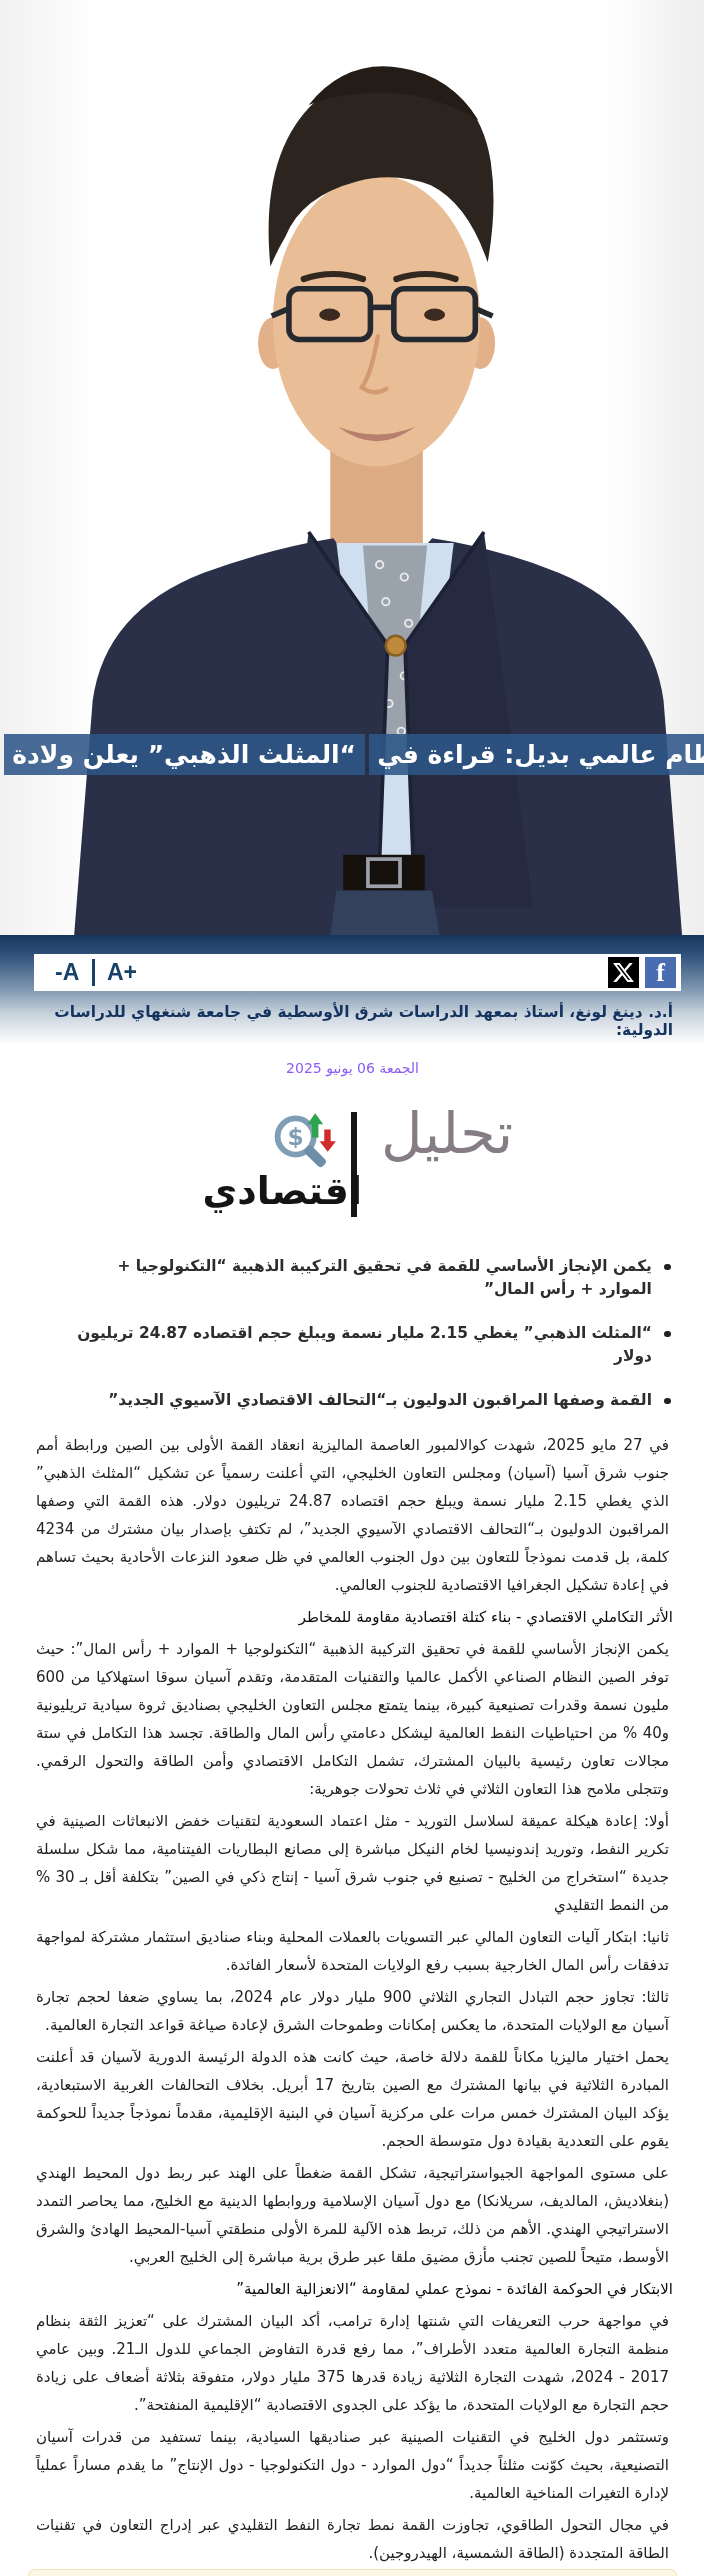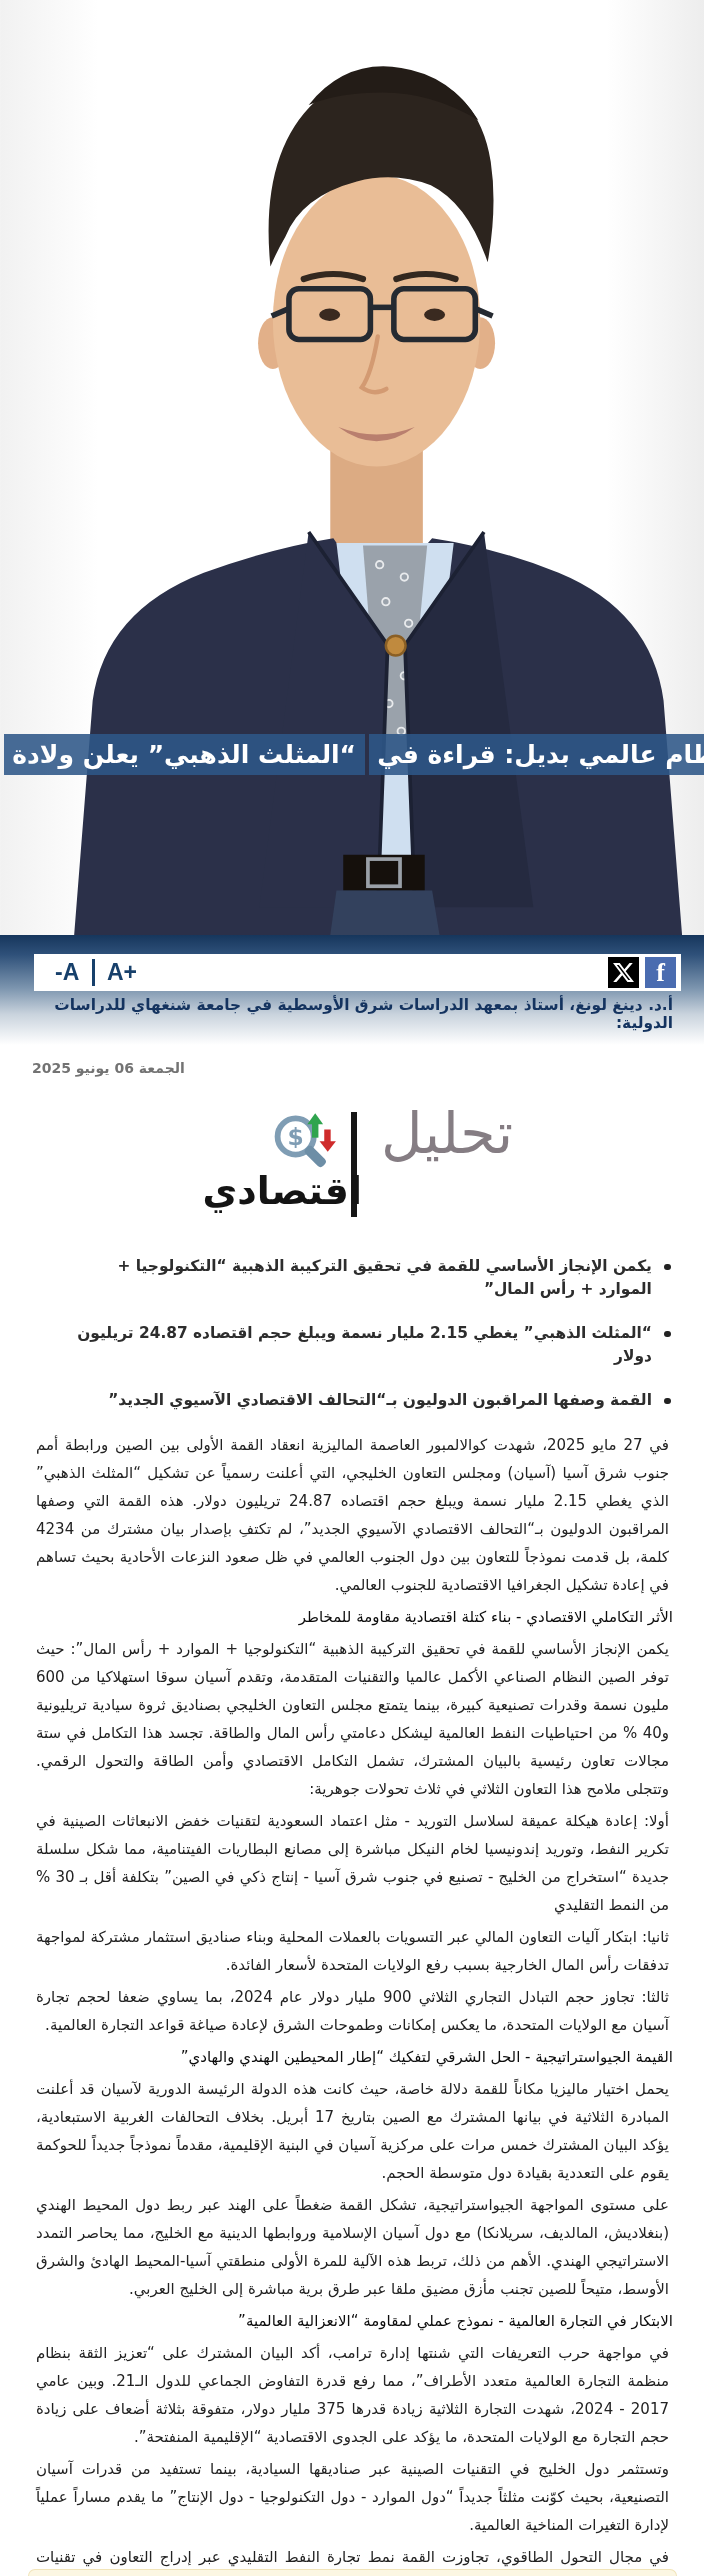--- a/index.html
+++ b/index.html
@@ -24,24 +24,24 @@
            justify-content:space-between;padding:0 5px 0 21px}
   .fontctl{display:flex;align-items:center;gap:12.3px;color:#17406b;font-weight:700;
            font-size:23px;font-family:"Liberation Sans",sans-serif}
   .fdivider{width:3.1px;height:27px;background:#17406b}
   .social{display:flex;gap:6.2px}
   .sq{width:31px;height:31px;display:flex;align-items:center;justify-content:center;cursor:pointer}
   .icon-x{background:#000}
   .icon-f{background:#4a6cb0;color:#fff;font-weight:700;font-size:26px;
           font-family:"Liberation Serif",serif;align-items:flex-end;line-height:30px}
 
-  .byline{direction:rtl;text-align:right;padding:0 32px;margin-top:24px;color:#14335f;
+  .byline{direction:rtl;text-align:right;padding:0 32px;margin-top:31px;color:#14335f;
           font-weight:700;font-size:15.4px}
-  .date{direction:rtl;text-align:left;padding:0 32px;margin-top:15px;color:#737373;
-        font-weight:700;font-size:14px}
+  .date{direction:rtl;text-align:center;padding:0 32px;margin-top:15px;color:#8b5cf6;
+        font-weight:400;font-size:14px}
 
   
   .logo{position:relative;width:321px;height:118px;margin:35px auto 26px}
   .logo-top{position:absolute;top:-10px;right:0;font-size:57px;font-weight:400;
             color:#857d83;line-height:1.15;white-space:nowrap}
   .logo-bar{position:absolute;top:1.2px;right:156px;width:6.2px;height:105px;background:#161616}
   .logo-icon{position:absolute;top:1.2px;right:173px;width:70px;height:70px}
   .logo-bottom{position:absolute;top:60px;right:151px;font-size:38px;font-weight:700;
                color:#141414;line-height:1.1;white-space:nowrap}
 
@@ -193,24 +193,23 @@
     </div>
   </div>
 
   <div class="article">
     <p>في 27 مايو 2025، شهدت كوالالمبور العاصمة الماليزية انعقاد القمة الأولى بين الصين ورابطة أمم جنوب شرق آسيا (آسيان) ومجلس التعاون الخليجي، التي أعلنت رسمياً عن تشكيل “المثلث الذهبي” الذي يغطي 2.15 مليار نسمة ويبلغ حجم اقتصاده 24.87 تريليون دولار. هذه القمة التي وصفها المراقبون الدوليون بـ“التحالف الاقتصادي الآسيوي الجديد”، لم تكتفِ بإصدار بيان مشترك من 4234 كلمة، بل قدمت نموذجاً للتعاون بين دول الجنوب العالمي في ظل صعود النزعات الأحادية بحيث تساهم في إعادة تشكيل الجغرافيا الاقتصادية للجنوب العالمي.</p>
     <h3>الأثر التكاملي الاقتصادي - بناء كتلة اقتصادية مقاومة للمخاطر</h3>
     <p>يكمن الإنجاز الأساسي للقمة في تحقيق التركيبة الذهبية “التكنولوجيا + الموارد + رأس المال”: حيث توفر الصين النظام الصناعي الأكمل عالميا والتقنيات المتقدمة، وتقدم آسيان سوقا استهلاكيا من 600 مليون نسمة وقدرات تصنيعية كبيرة، بينما يتمتع مجلس التعاون الخليجي بصناديق ثروة سيادية تريليونية و40 % من احتياطيات النفط العالمية ليشكل دعامتي رأس المال والطاقة. تجسد هذا التكامل في ستة مجالات تعاون رئيسية بالبيان المشترك، تشمل التكامل الاقتصادي وأمن الطاقة والتحول الرقمي. وتتجلى ملامح هذا التعاون الثلاثي في ثلاث تحولات جوهرية:</p>
     <p>أولا: إعادة هيكلة عميقة لسلاسل التوريد - مثل اعتماد السعودية لتقنيات خفض الانبعاثات الصينية في تكرير النفط، وتوريد إندونيسيا لخام النيكل مباشرة إلى مصانع البطاريات الفيتنامية، مما شكل سلسلة جديدة “استخراج من الخليج - تصنيع في جنوب شرق آسيا - إنتاج ذكي في الصين” بتكلفة أقل بـ 30 % من النمط التقليدي</p>
     <p>ثانيا: ابتكار آليات التعاون المالي عبر التسويات بالعملات المحلية وبناء صناديق استثمار مشتركة لمواجهة تدفقات رأس المال الخارجية بسبب رفع الولايات المتحدة لأسعار الفائدة.</p>
     <p>ثالثا: تجاوز حجم التبادل التجاري الثلاثي 900 مليار دولار عام 2024، بما يساوي ضعفا لحجم تجارة آسيان مع الولايات المتحدة، ما يعكس إمكانات وطموحات الشرق لإعادة صياغة قواعد التجارة العالمية.</p>
-    <h3>القيمة الجيواستراتيجية - الحل الشرقي لتفكيك “إطار المحيطين الهندي والهادي”</h3>
     <p>يحمل اختيار ماليزيا مكاناً للقمة دلالة خاصة، حيث كانت هذه الدولة الرئيسة الدورية لآسيان قد أعلنت المبادرة الثلاثية في بيانها المشترك مع الصين بتاريخ 17 أبريل. بخلاف التحالفات الغربية الاستبعادية، يؤكد البيان المشترك خمس مرات على مركزية آسيان في البنية الإقليمية، مقدماً نموذجاً جديداً للحوكمة يقوم على التعددية بقيادة دول متوسطة الحجم.</p>
     <p>على مستوى المواجهة الجيواستراتيجية، تشكل القمة ضغطاً على الهند عبر ربط دول المحيط الهندي (بنغلاديش، المالديف، سريلانكا) مع دول آسيان الإسلامية وروابطها الدينية مع الخليج، مما يحاصر التمدد الاستراتيجي الهندي. الأهم من ذلك، تربط هذه الآلية للمرة الأولى منطقتي آسيا-المحيط الهادئ والشرق الأوسط، متيحاً للصين تجنب مأزق مضيق ملقا عبر طرق برية مباشرة إلى الخليج العربي.</p>
-    <h3>الابتكار في التجارة العالمية - نموذج عملي لمقاومة “الانعزالية العالمية”</h3>
+    <h3>الابتكار في الحوكمة الفائدة - نموذج عملي لمقاومة “الانعزالية العالمية”</h3>
     <p>في مواجهة حرب التعريفات التي شنتها إدارة ترامب، أكد البيان المشترك على “تعزيز الثقة بنظام منظمة التجارة العالمية متعدد الأطراف”، مما رفع قدرة التفاوض الجماعي للدول الـ21. وبين عامي 2017 - 2024، شهدت التجارة الثلاثية زيادة قدرها 375 مليار دولار، متفوقة بثلاثة أضعاف على زيادة حجم التجارة مع الولايات المتحدة، ما يؤكد على الجدوى الاقتصادية “الإقليمية المنفتحة”.</p>
     <p>وتستثمر دول الخليج في التقنيات الصينية عبر صناديقها السيادية، بينما تستفيد من قدرات آسيان التصنيعية، بحيث كوّنت مثلثاً جديداً “دول الموارد - دول التكنولوجيا - دول الإنتاج” ما يقدم مساراً عملياً لإدارة التغيرات المناخية العالمية.</p>
     <p>في مجال التحول الطاقوي، تجاوزت القمة نمط تجارة النفط التقليدي عبر إدراج التعاون في تقنيات الطاقة المتجددة (الطاقة الشمسية، الهيدروجين).</p>
     <h3>بواكير القرن الآسيوي الجديد</h3>
 
   </div>
 
   <div class="endbox"></div>
 </div>
 

